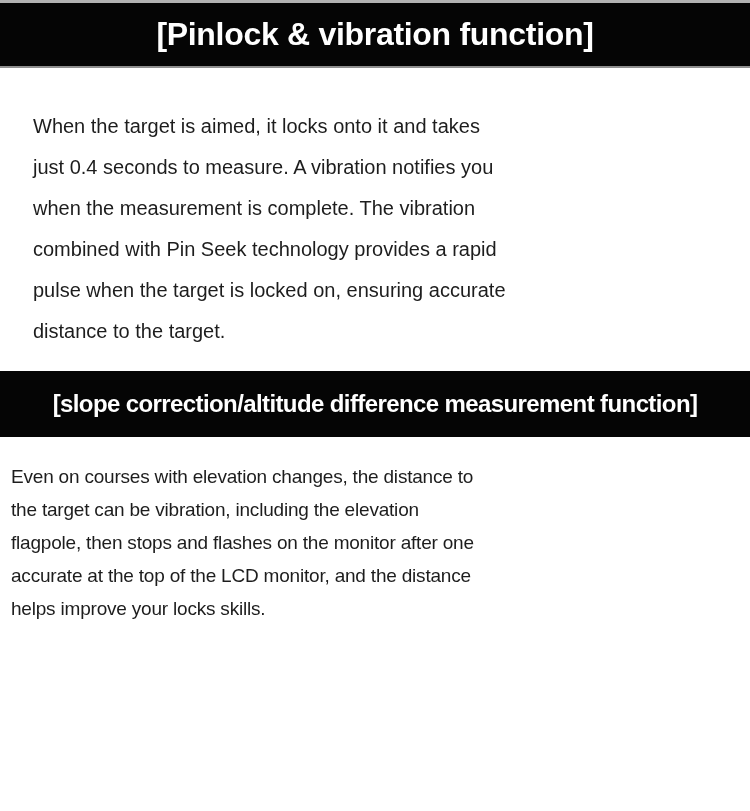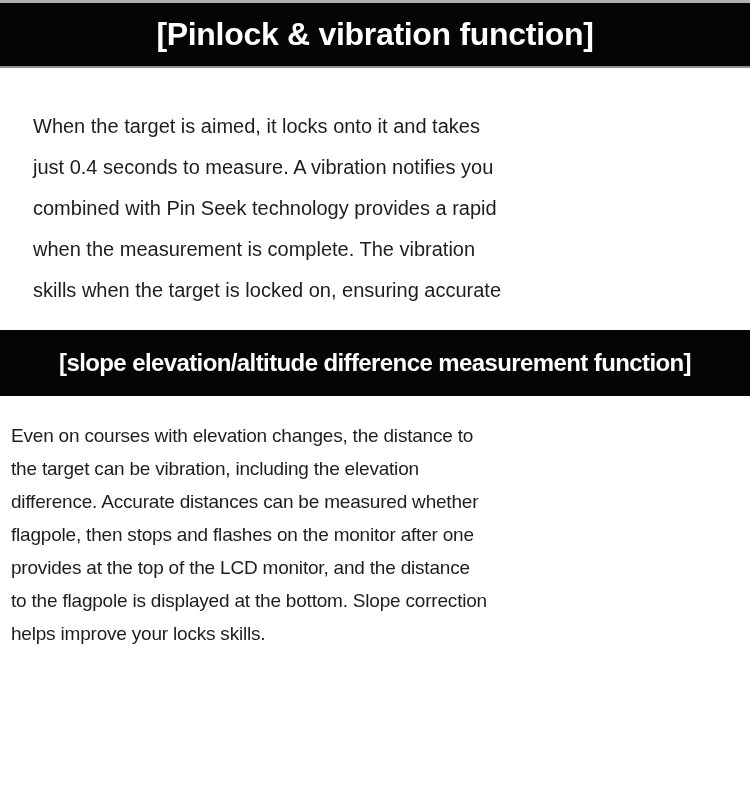--- a/index.html
+++ b/index.html
@@ -76,32 +76,31 @@
 
 <div class="page">
 
   <div class="title-bar first">
     <span>[Pinlock &amp; vibration function]</span>
   </div>
 
   <div class="paragraph first">
       <div class="line">When the target is aimed, it locks onto it and takes</div>
       <div class="line">just 0.4 seconds to measure. A vibration notifies you</div>
+      <div class="line">when the measurement is complete. The vibration</div>
       <div class="line">combined with Pin Seek technology provides a rapid</div>
-      <div class="line">when the measurement is complete. The vibration</div>
-      <div class="line">skills when the target is locked on, ensuring accurate</div>
+      <div class="line">pulse when the target is locked on, ensuring accurate</div>
+      <div class="line">distance to the target.</div>
     </div>
 
   <div class="title-bar second">
-    <span>[slope elevation/altitude difference measurement function]</span>
+    <span>[slope correction/altitude difference measurement function]</span>
   </div>
 
   <div class="paragraph second">
       <div class="line">Even on courses with elevation changes, the distance to</div>
       <div class="line">the target can be vibration, including the elevation</div>
-      <div class="line">difference. Accurate distances can be measured whether</div>
       <div class="line">flagpole, then stops and flashes on the monitor after one</div>
-      <div class="line">provides at the top of the LCD monitor, and the distance</div>
-      <div class="line">to the flagpole is displayed at the bottom. Slope correction</div>
+      <div class="line">accurate at the top of the LCD monitor, and the distance</div>
       <div class="line">helps improve your locks skills.</div>
     </div>
 
 </div>
 
 </body></html>

